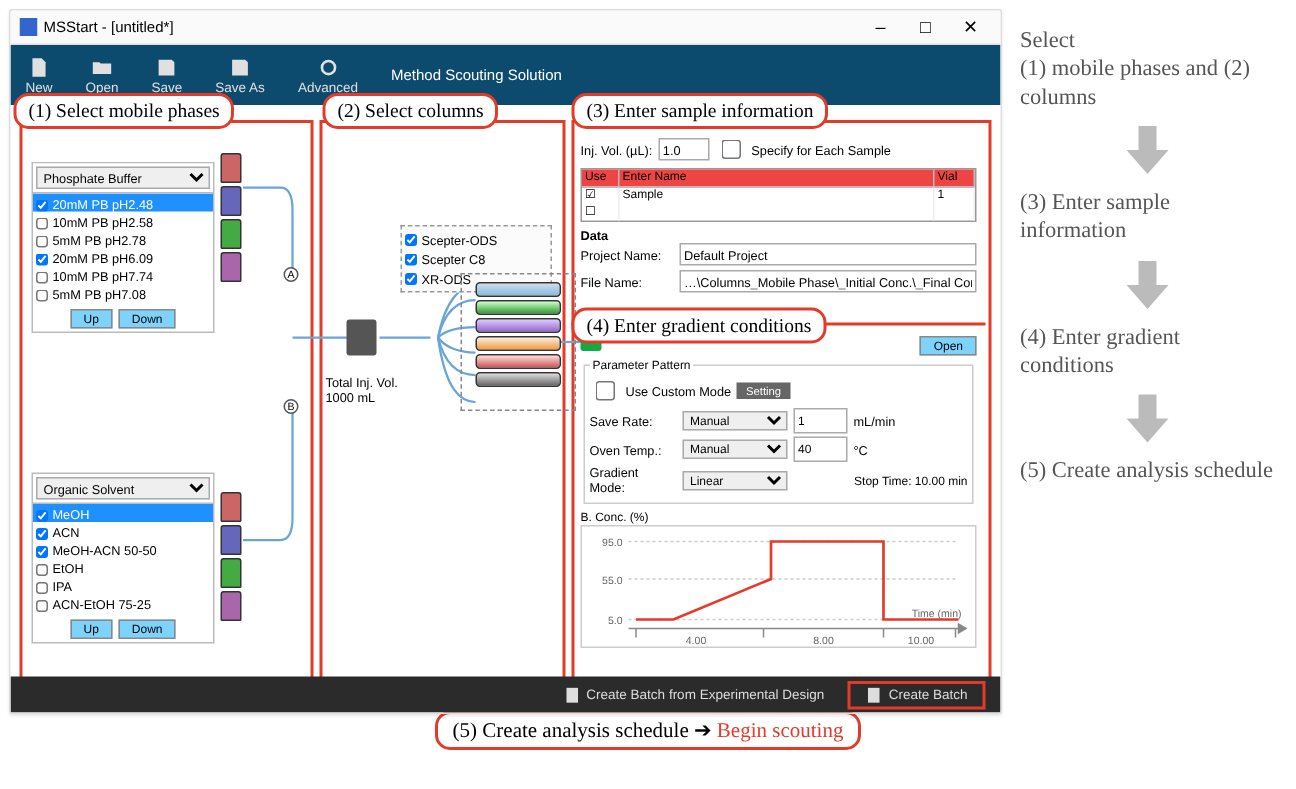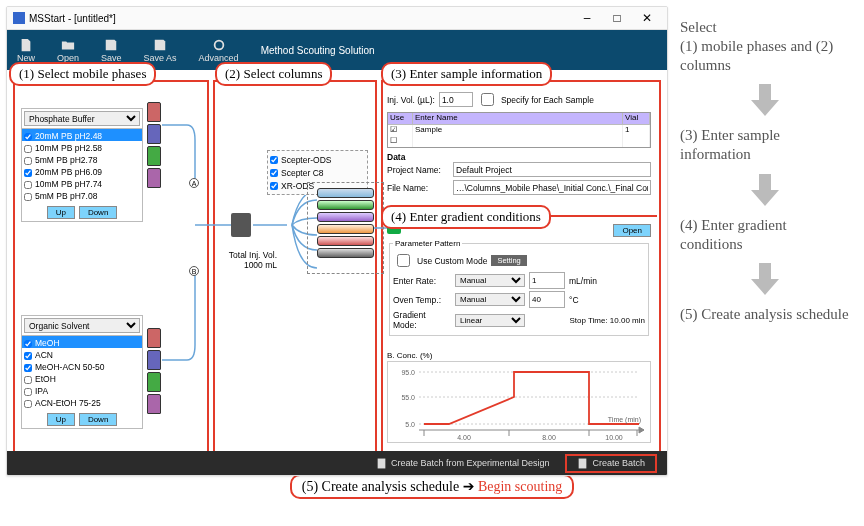--- a/index.html
+++ b/index.html
@@ -39,27 +39,27 @@
 .col-box .crow{display:flex;align-items:center;gap:3px;height:13px}
 .col-box .crow input[type=checkbox]{width:8px;height:8px;margin:0}
 .bay{position:absolute;display:flex;flex-direction:column;gap:2px}
 .column-slot{width:55px;height:8px;border:1px solid #333;border-radius:3px}
 .inj-label{position:absolute;font-size:8.5px}
 .node{width:8px;height:8px;border-radius:50%;border:1px solid #555;position:absolute;background:#fff;display:flex;align-items:center;justify-content:center;font-size:7px}
 .sample-panel{position:absolute;left:380px;top:20px;width:264px;font-size:8.5px}
 .sample-panel .line{display:flex;align-items:center;gap:4px;margin-bottom:3px}
 .sample-panel input[type=text]{border:1px solid #aaa;font-size:8.5px;height:13px;padding:0 2px}
 .sample-panel .tbl{border:1px solid #999;height:34px;background:#fff;margin-bottom:4px;position:relative}
-.sample-panel .tbl .th{background:#c4b5fd;height:11px;display:flex;border-bottom:1px solid #bbb}
+.sample-panel .tbl .th{background:#ef4444;height:11px;display:flex;border-bottom:1px solid #bbb}
 .sample-panel .tbl .th span{border-right:1px solid #bbb;padding:0 2px;font-size:8px}
 .sample-panel .tbl .tr{height:11px;display:flex}
 .sample-panel .tbl .tr span{border-right:1px solid #eee;padding:0 2px;font-size:8px}
 .grad-panel{position:absolute;left:380px;top:154px;width:264px;font-size:8.5px}
 .grad-panel .hdr{display:flex;align-items:center;gap:4px;margin-bottom:2px}
-.fieldset{border:1px solid #ccc;padding:3px;margin-bottom:15px}
+.fieldset{border:1px solid #ccc;padding:3px;margin-bottom:4px}
 .fieldset legend{font-size:8px;padding:0 2px}
 .grow{display:flex;align-items:center;gap:4px;margin-bottom:2px}
 .grow label{width:58px}
 .grow select,.grow input[type=text]{font-size:8px;height:13px;border:1px solid #aaa}
 .setting-btn{background:#666;color:#fff;font-size:7.5px;padding:1px 6px;border:none;float:right}
 .chart{border:1px solid #ccc;height:80px;position:relative;background:#fff}
 .chart svg{width:100%;height:100%}
 .bottombar{position:absolute;left:0;right:0;bottom:0;height:24px;background:#2b2b2b;display:flex;align-items:center;justify-content:flex-end;gap:6px;padding:0 10px}
 .bb-btn{display:flex;align-items:center;gap:4px;color:#ddd;font-size:9px;padding:2px 10px;cursor:pointer}
 .bb-btn.emph{border:2px solid #e33b2a}
@@ -236,21 +236,21 @@
 
       <div class="bottles" style="left:140px;top:258px">
         <div class="bottle" style="background:#c66"></div>
         <div class="bottle" style="background:#66b"></div>
         <div class="bottle" style="background:#4a4"></div>
         <div class="bottle" style="background:#a6a"></div>
       </div>
       <div class="node" style="left:182px;top:196px">B</div>
 
       <div style="position:absolute;left:224px;top:143px;width:20px;height:24px;background:#555;border-radius:2px"></div>
-      <div class="inj-label" style="left:210px;top:180px;width:60px;text-align:right">
+      <div class="inj-label" style="left:210px;top:180px;width:60px;text-align:left">
         <div>Total Inj. Vol.</div>
             <div>1000 mL</div>
       </div>
 
       <div class="col-box" style="left:260px;top:80px">
         <div class="crow">
               <input type="checkbox" checked="" style="">
               <span>Scepter-ODS</span>
             </div>
         <div class="crow">
@@ -314,21 +314,21 @@
               <span class="btn">Open</span>
             </div>
         <fieldset class="fieldset">
           <legend>Parameter Pattern</legend>
           <div class="grow">
                 <input type="checkbox" style="">
                 <span>Use Custom Mode</span>
                 <button class="setting-btn">Setting</button>
               </div>
           <div class="grow">
-                <label>Enter Rate:</label>
+                <label>Save Rate:</label>
                 <select style="width:70px"><option>Manual</option></select>
                 <input type="text" style="width: 30px;" value="1">
                 <span>mL/min</span>
               </div>
           <div class="grow">
                 <label>Oven Temp.:</label>
                 <select style="width:70px"><option>Manual</option></select>
                 <input type="text" style="width: 30px;" value="40">
                 <span>°C</span>
               </div>

